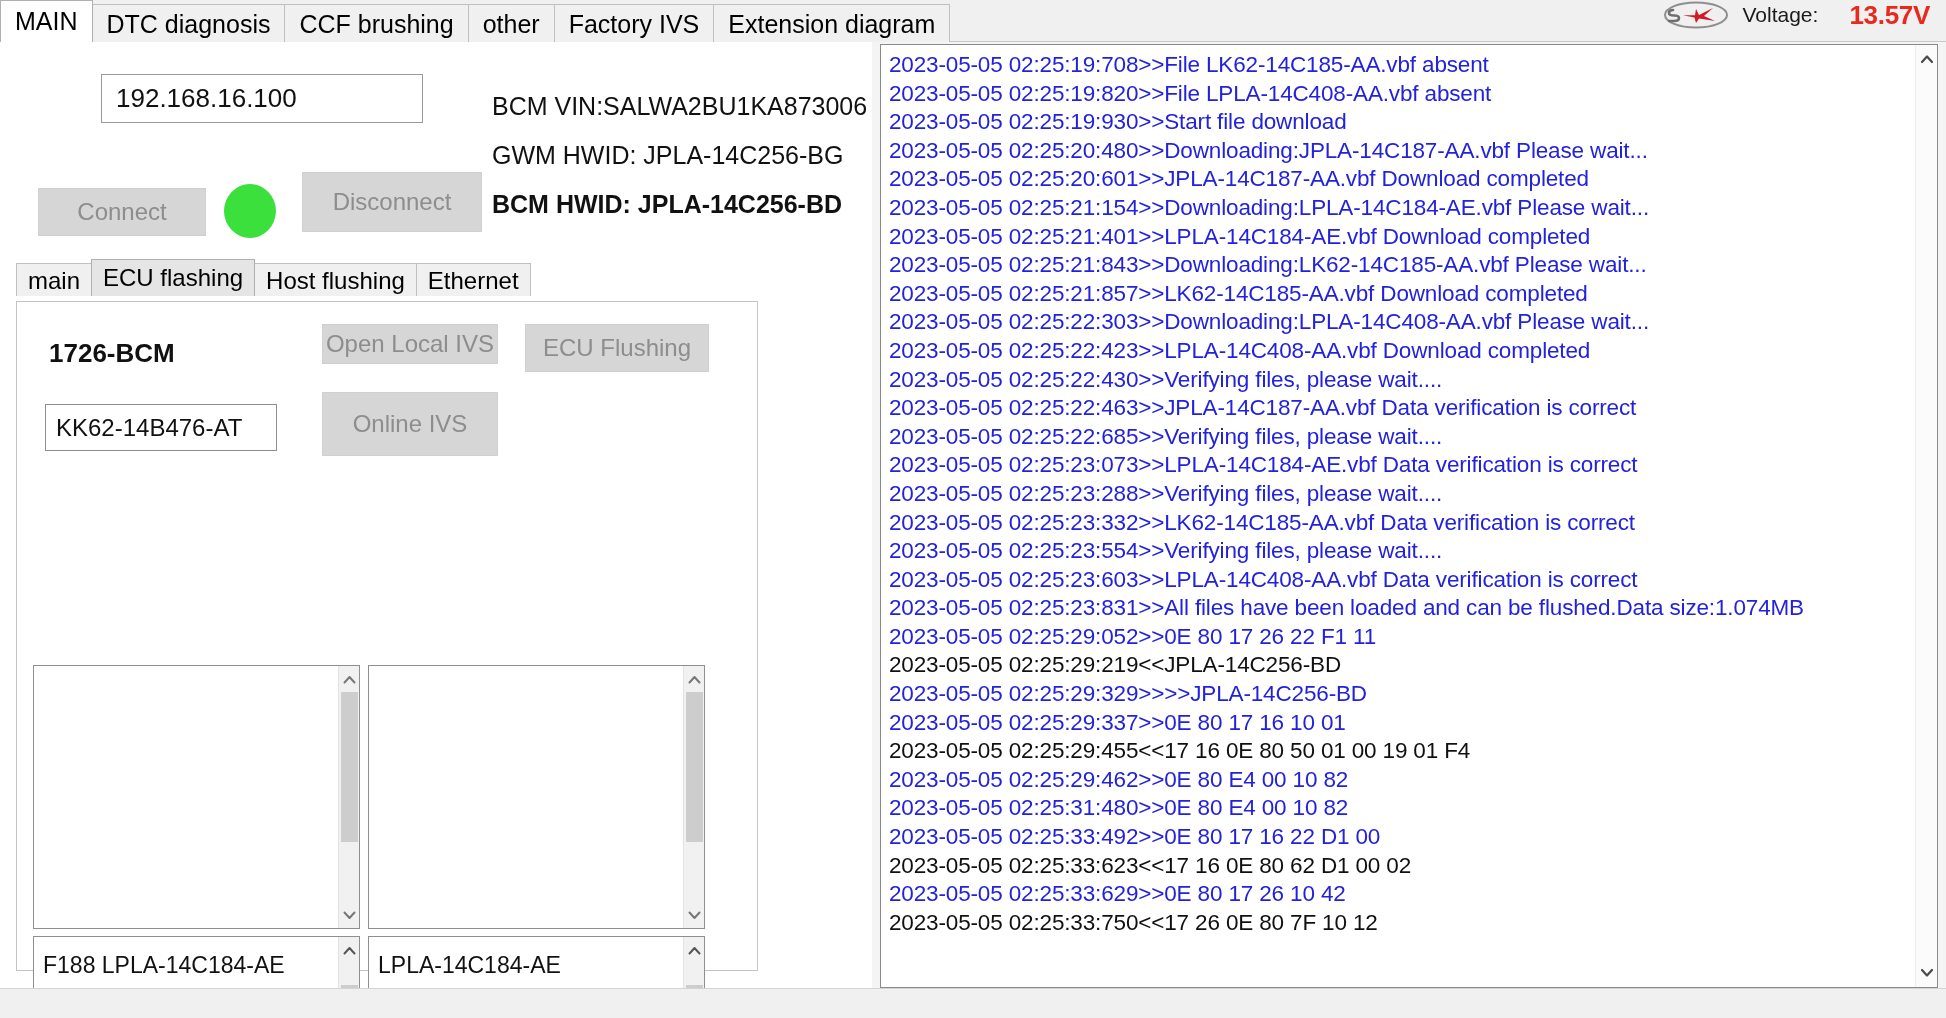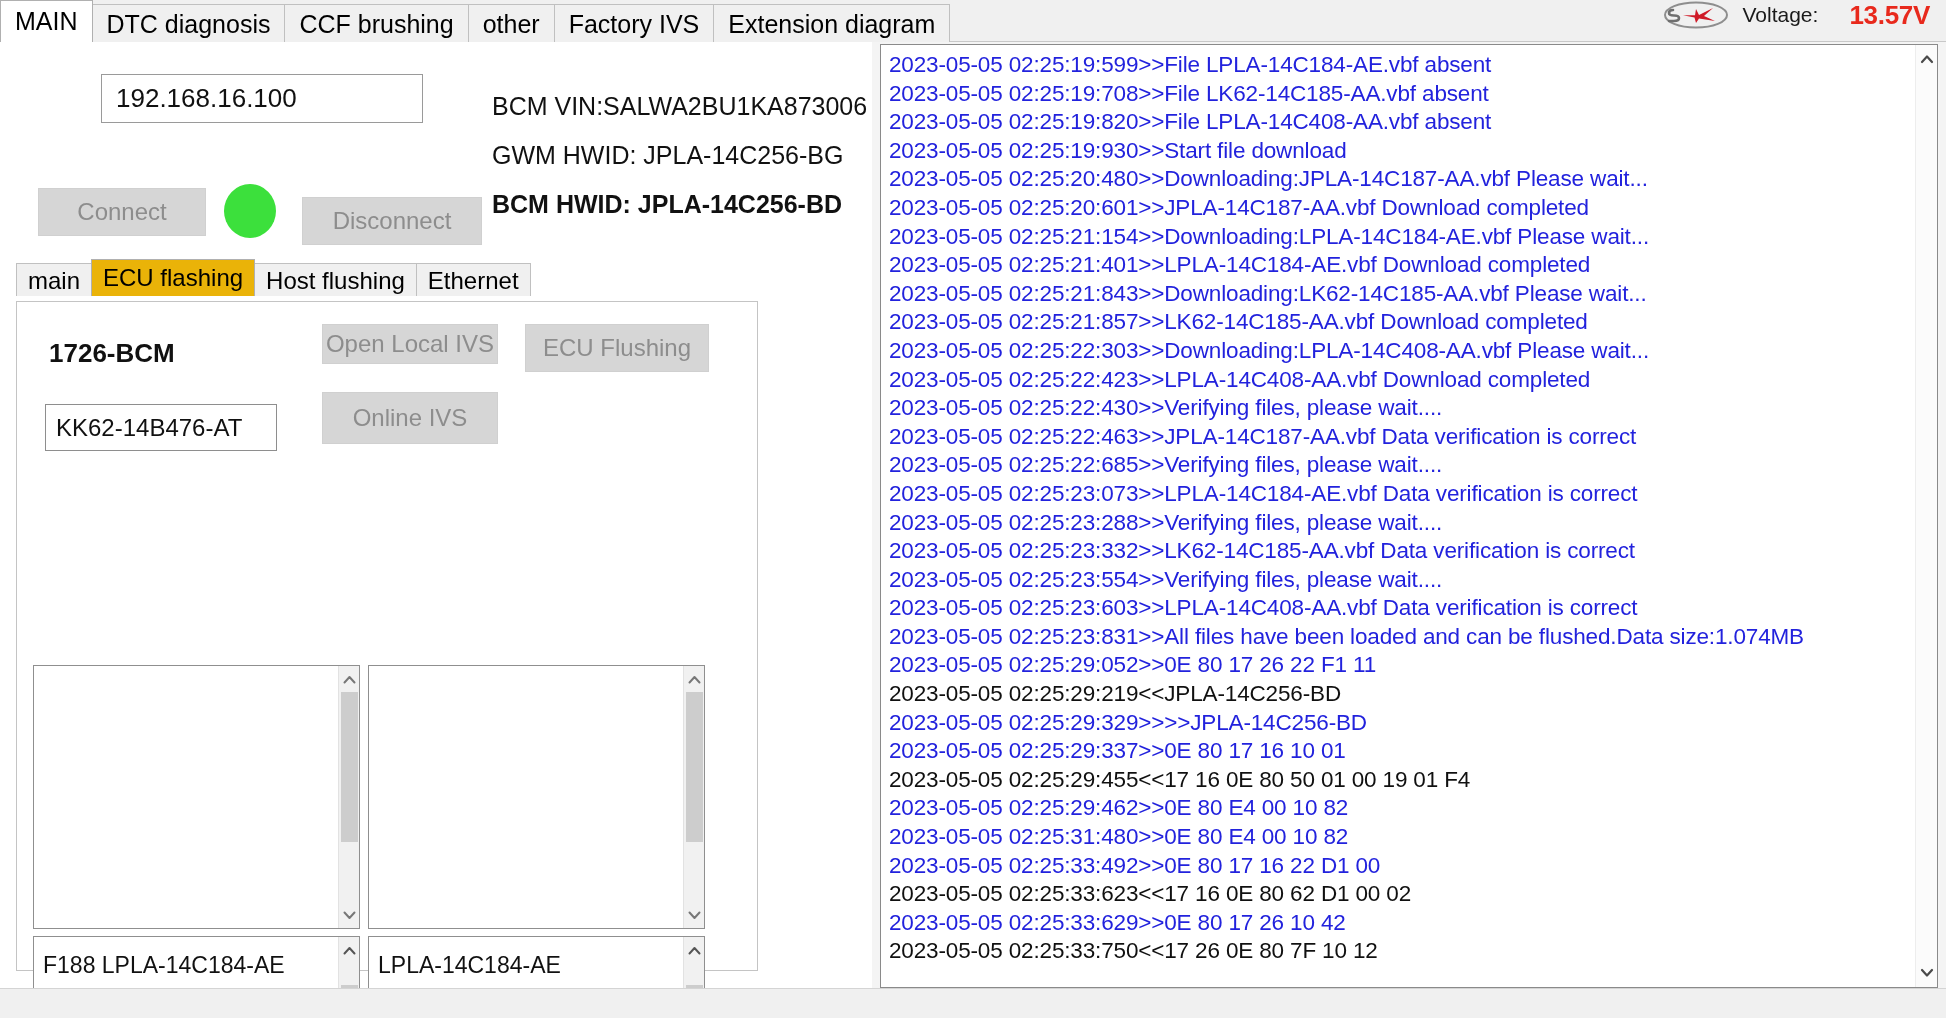--- a/index.html
+++ b/index.html
@@ -123,22 +123,22 @@
   }
   #status-led {
     position: absolute;
     left: 224px; top: 142px;
     width: 52px; height: 54px;
     border-radius: 50%;
     background: #3ce03c;
   }
   #disconnect-btn {
     position: absolute;
-    left: 302px; top: 155px;
-    width: 180px; height: 48px;
+    left: 302px; top: 130px;
+    width: 180px; height: 60px;
   }
 
   
   #vehicle-info { position: absolute; left: 492px; top: 50px; }
   .veh-line {
     font-size: 25px;
     color: #111111;
     margin-bottom: 20px;
     white-space: nowrap;
   }
@@ -160,21 +160,21 @@
     font-size: 24px;
     background: #f0f0f0;
     border: 1px solid #c0c0c0;
     border-bottom: none;
     box-sizing: border-box;
     color: #000000;
     white-space: nowrap;
     margin-right: -1px;
   }
   .inner-tab.active {
-    background: #eab308;
+    background: #e5e5e5;
     height: 37px;
     line-height: 35px;
     border-color: #b0b0b0;
     position: relative;
     z-index: 5;
     text-align: right;
   }
 
   #inner-panel {
     position: absolute;
@@ -206,21 +206,21 @@
     outline: none;
   }
   #open-local-ivs-btn {
     position: absolute;
     left: 305px; top: 22px;
     width: 176px; height: 40px;
   }
   #online-ivs-btn {
     position: absolute;
     left: 305px; top: 90px;
-    width: 176px; height: 52px;
+    width: 176px; height: 64px;
   }
   #ecu-flushing-btn {
     position: absolute;
     left: 508px; top: 22px;
     width: 184px; height: 48px;
   }
 
   
   .listbox {
     position: absolute;
@@ -453,21 +453,20 @@
         <div class="lb-thumb" style="top:48px;height:74px;"></div>
 
       </div>
     </div>
 
   </div>
 </div>
 
 <div id="log-panel">
   <div id="log-area">
-      <div class="log-line log-tx">2023-05-05 02:25:19:599&gt;&gt;File  LPLA-14C184-AE.vbf  absent</div>
       <div class="log-line log-tx">2023-05-05 02:25:19:708&gt;&gt;File  LK62-14C185-AA.vbf  absent</div>
       <div class="log-line log-tx">2023-05-05 02:25:19:820&gt;&gt;File  LPLA-14C408-AA.vbf  absent</div>
       <div class="log-line log-tx">2023-05-05 02:25:19:930&gt;&gt;Start file download</div>
       <div class="log-line log-tx">2023-05-05 02:25:20:480&gt;&gt;Downloading:JPLA-14C187-AA.vbf Please wait...</div>
       <div class="log-line log-tx">2023-05-05 02:25:20:601&gt;&gt;JPLA-14C187-AA.vbf Download completed</div>
       <div class="log-line log-tx">2023-05-05 02:25:21:154&gt;&gt;Downloading:LPLA-14C184-AE.vbf Please wait...</div>
       <div class="log-line log-tx">2023-05-05 02:25:21:401&gt;&gt;LPLA-14C184-AE.vbf Download completed</div>
       <div class="log-line log-tx">2023-05-05 02:25:21:843&gt;&gt;Downloading:LK62-14C185-AA.vbf Please wait...</div>
       <div class="log-line log-tx">2023-05-05 02:25:21:857&gt;&gt;LK62-14C185-AA.vbf Download completed</div>
       <div class="log-line log-tx">2023-05-05 02:25:22:303&gt;&gt;Downloading:LPLA-14C408-AA.vbf Please wait...</div>

